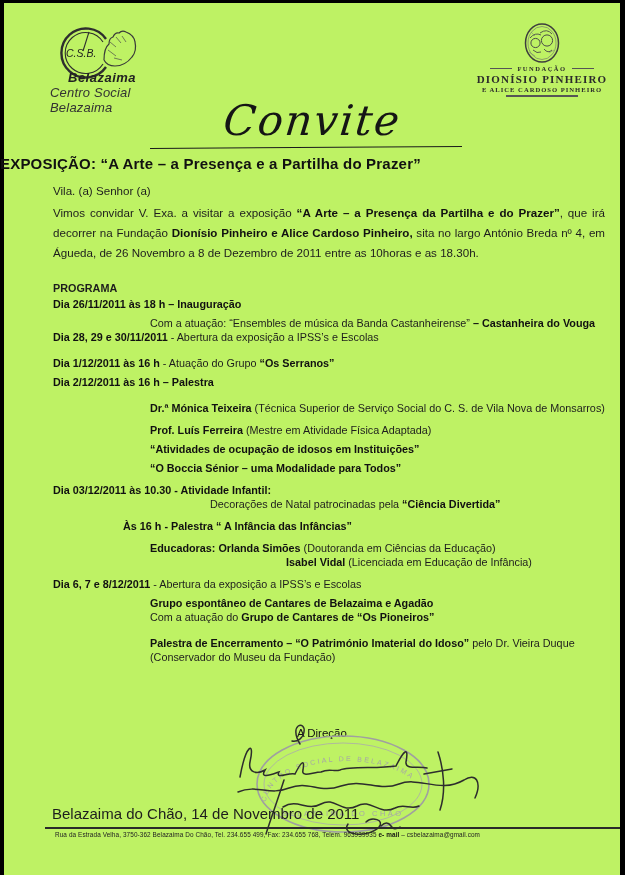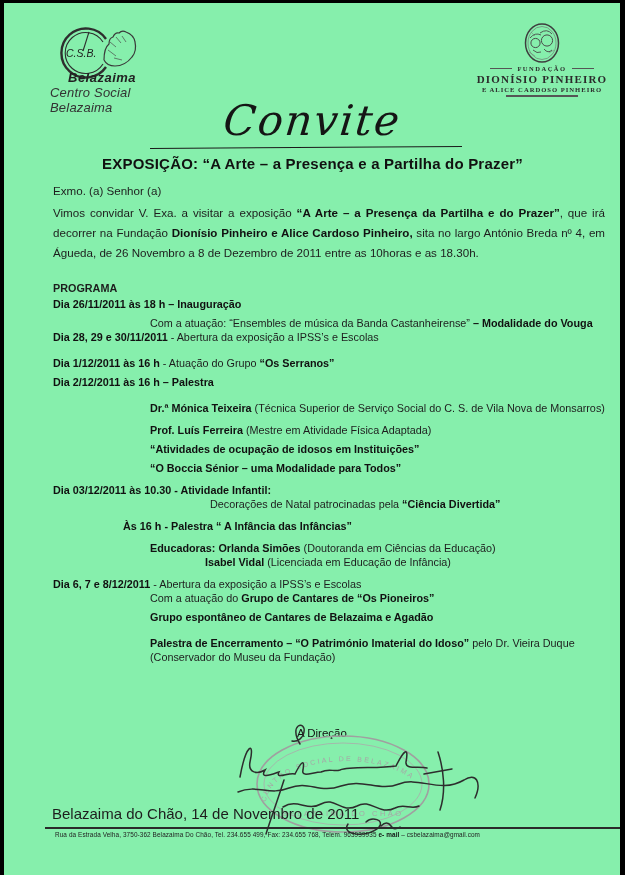--- a/index.html
+++ b/index.html
@@ -1,19 +1,19 @@
 <!DOCTYPE html>
 <html lang="pt"><head>
 <meta charset="utf-8">
 <title>Convite</title>
 <style>
   html,body{margin:0;padding:0;background:#e8e8e8;}
   .page{
     position:relative;width:625px;height:875px;margin:0 auto;
-    background:#86efac;overflow:hidden;
+    background:#bef264;overflow:hidden;
     font-family:"Liberation Sans",sans-serif;color:#1d1d1d;
   }
   .edge-top{position:absolute;left:0;top:0;width:100%;height:3px;background:#000;}
   .edge-left{position:absolute;left:0;top:0;width:4px;height:100%;background:#000;}
   .edge-right{position:absolute;right:0;top:0;width:5px;height:100%;background:#000;}
   .b{font-weight:bold;color:#111;margin-top:20px;}
 
   
   .logo-left{position:absolute;left:48px;top:26px;width:120px;height:72px;}
   .logo-left .name{position:absolute;left:20px;top:44px;font-style:italic;font-weight:bold;font-size:13px;color:#222;letter-spacing:.5px;}
@@ -25,33 +25,33 @@
   .logo-right .fundacao{font-family:"Liberation Serif",serif;font-size:6.5px;letter-spacing:1.5px;font-weight:bold;}
   .logo-right .fname{font-family:"Liberation Serif",serif;font-size:11px;letter-spacing:1.2px;font-weight:bold;margin-top:1px;}
   .logo-right .fsub{font-family:"Liberation Serif",serif;font-size:6.6px;letter-spacing:1px;font-weight:bold;margin-top:1px;}
   .logo-right .drule{width:72px;height:2px;background:#555;margin:2px auto 0;}
 
   
   .convite{position:absolute;left:0;right:0;top:96px;text-align:center;
     font-family:"DejaVu Serif",serif;font-style:italic;font-size:42px;color:#151515;
     transform:skewX(-6deg);letter-spacing:2px;}
   .convite-line{position:absolute;left:150px;top:147px;width:312px;border-top:1.6px solid #1a1a1a;transform:rotate(-.4deg);}
-  .heading{position:absolute;left:0;right:0;top:155px;text-align:center;font-weight:bold;font-size:15px;color:#111;letter-spacing:.2px;}
+  .heading{position:absolute;left:0;right:0;top:155px;text-align:left;font-weight:bold;font-size:15px;color:#111;letter-spacing:.2px;}
 
   .salutation{position:absolute;left:53px;top:184px;font-size:11.6px;}
   .intro{position:absolute;left:53px;top:203px;width:552px;font-size:11.6px;line-height:20px;text-align:justify;}
 
   .program{position:absolute;left:53px;top:282px;width:560px;font-size:10.8px;line-height:13px;}
   .program-label{font-weight:bold;margin-bottom:3px;}
   .pline{white-space:nowrap;}
   .ind0{margin-left:0;}
   .ind1{margin-left:70px;}
   .ind2{margin-left:97px;}
   .ind3{margin-left:109px;padding-left:48px;}
-  .ind4{margin-left:152px;}
+  .ind4{margin-left:152px;text-align:center;}
   .sp0{margin-top:1px;}
   .sp1{margin-top:6px;}
   .sp2{margin-top:9px;}
   .sp3{margin-top:13px;}
   .sp4{margin-top:19px;}
 
   .closing{position:absolute;left:53px;top:705px;font-size:10.6px;white-space:nowrap;}
   .direcao{position:absolute;left:297px;top:727px;font-size:11.5px;font-weight:normal;color:#111;}
   .signature{position:absolute;left:228px;top:722px;}
   .dateline{position:absolute;left:52px;top:805px;font-size:15px;}
@@ -95,43 +95,43 @@
     </div>
     <div class="fname">DIONÍSIO PINHEIRO</div>
     <div class="fsub">E ALICE CARDOSO PINHEIRO</div>
     <div class="drule"></div>
   </div>
 
   <div class="convite">Convite</div>
   <div class="convite-line"></div>
   <div class="heading">EXPOSIÇÃO: “A Arte – a Presença e a Partilha do Prazer”</div>
 
-  <div class="salutation">Exmo. (a) Senhor (a)</div>
+  <div class="salutation">Vila. (a) Senhor (a)</div>
   <div class="intro"><span>Vimos convidar V. Exa. a visitar a exposição </span><span class="b">“A Arte – a Presença da Partilha e do Prazer”</span><span>, que irá decorrer na Fundação </span><span class="b">Dionísio Pinheiro e Alice Cardoso Pinheiro,</span><span> sita no largo António Breda nº 4, em Águeda, de 26 Novembro a 8 de Dezembro de 2011 entre as 10horas e as 18.30h.</span></div>
 
   <div class="program">
     <div class="program-label">PROGRAMA</div>
     <div>
         <div class="pline ind0 sp0"><span class="b">Dia 26/11/2011 às 18 h – Inauguração</span></div>
-        <div class="pline ind2 sp1"><span>Com a atuação: “Ensembles de música da Banda Castanheirense” </span><span class="b">– Modalidade do Vouga</span></div>
+        <div class="pline ind2 sp1"><span>Com a atuação: “Ensembles de música da Banda Castanheirense” </span><span class="b">– Castanheira do Vouga</span></div>
         <div class="pline ind0 sp0"><span class="b">Dia 28, 29 e 30/11/2011</span><span> - Abertura da exposição a IPSS’s e Escolas</span></div>
         <div class="pline ind0 sp3"><span class="b">Dia 1/12/2011 às 16 h</span><span> - Atuação do Grupo </span><span class="b">“Os Serranos”</span></div>
         <div class="pline ind0 sp1"><span class="b">Dia 2/12/2011 às 16 h – Palestra</span></div>
         <div class="pline ind2 sp3"><span class="b">Dr.ª Mónica Teixeira</span><span> (Técnica Superior de Serviço Social do C. S. de Vila Nova de Monsarros)</span></div>
         <div class="pline ind2 sp2"><span class="b">Prof. Luís Ferreira</span><span> (Mestre em Atividade Física Adaptada)</span></div>
         <div class="pline ind2 sp1"><span class="b">“Atividades de ocupação de idosos em Instituições”</span></div>
         <div class="pline ind2 sp1"><span class="b">“O Boccia Sénior – uma Modalidade para Todos”</span></div>
         <div class="pline ind0 sp2"><span class="b">Dia 03/12/2011 às 10.30 - Atividade Infantil:</span></div>
         <div class="pline ind3 sp0"><span>Decorações de Natal patrocinadas pela </span><span class="b">“Ciência Divertida”</span></div>
         <div class="pline ind1 sp2"><span class="b">Às 16 h - Palestra “ A Infância das Infâncias”</span></div>
         <div class="pline ind2 sp2"><span class="b">Educadoras: Orlanda Simões</span><span> (Doutoranda em Ciências da Educação)</span></div>
         <div class="pline ind4 sp0"><span class="b">Isabel Vidal</span><span> (Licenciada em Educação de Infância)</span></div>
         <div class="pline ind0 sp2"><span class="b">Dia 6, 7 e 8/12/2011</span><span> - Abertura da exposição a IPSS’s e Escolas</span></div>
+        <div class="pline ind2 sp1"><span class="b">Grupo espontâneo de Cantares de Belazaima e Agadão</span></div>
         <div class="pline ind2 sp0"><span>Com a atuação do </span><span class="b">Grupo de Cantares de “Os Pioneiros”</span></div>
-        <div class="pline ind2 sp1"><span class="b">Grupo espontâneo de Cantares de Belazaima e Agadão</span></div>
         <div class="pline ind2 sp3"><span class="b">Palestra de Encerramento – “O Património Imaterial do Idoso”</span><span> pelo Dr. Vieira Duque</span></div>
         <div class="pline ind2 sp0"><span>(Conservador do Museu da Fundação)</span></div>
       </div>
   </div>
 
   <div class="direcao">A Direção</div>
 
   <svg class="signature" width="285" height="138" viewBox="0 0 285 138">
     <ellipse cx="115" cy="62" rx="86" ry="48" fill="none" stroke="#a0a0a0" stroke-width="1.6"></ellipse>
     <ellipse cx="115" cy="62" rx="79" ry="41" fill="none" stroke="#ababab" stroke-width=".8"></ellipse>

